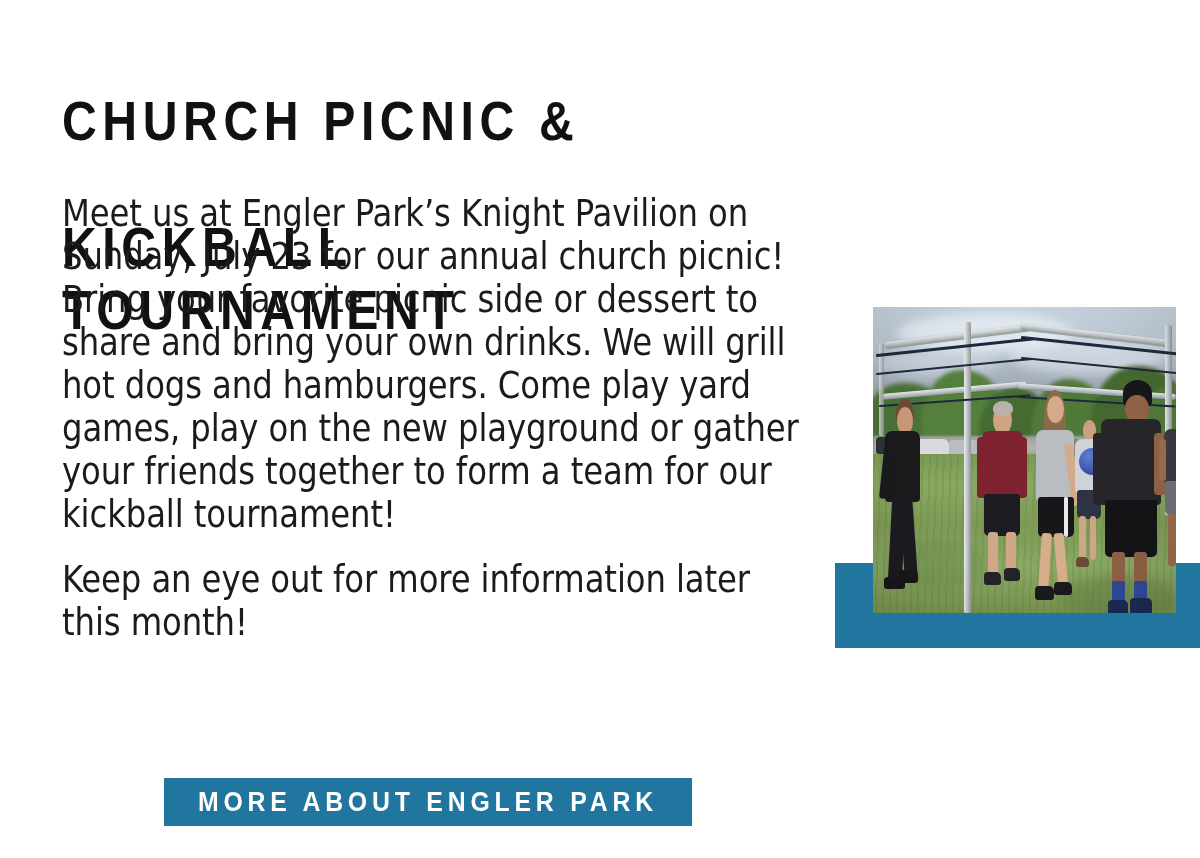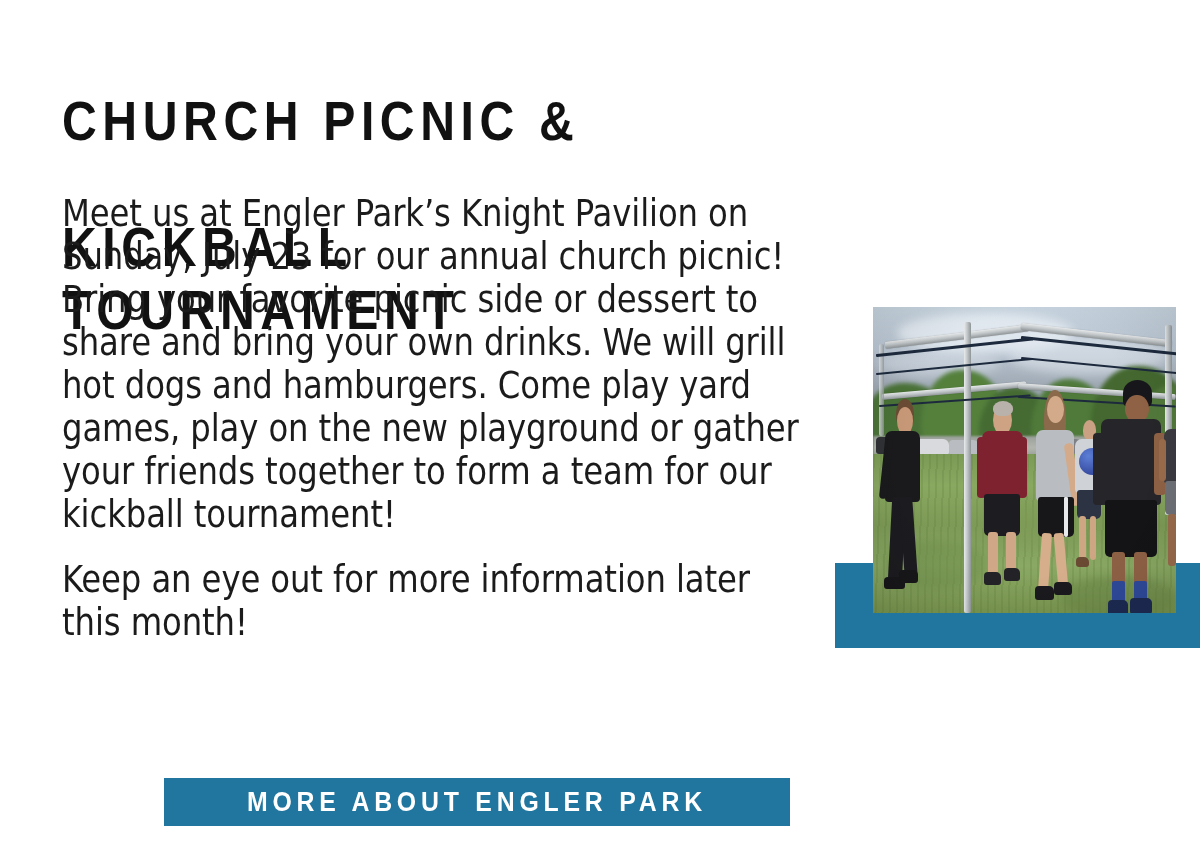--- a/index.html
+++ b/index.html
@@ -59,21 +59,21 @@
     transform: scaleX(0.97);
     transform-origin: left top;
   }
   .para:last-child { margin-bottom: 0; }
 
   
   #cta-button {
     position: absolute;
     left: 164px;
     top: 778px;
-    width: 626px;
+    width: 528px;
     height: 48px;
     background: #21769f;
     border: none;
     display: flex;
     align-items: center;
     justify-content: center;
     cursor: pointer;
     padding: 0;
     box-sizing: border-box;
   }

